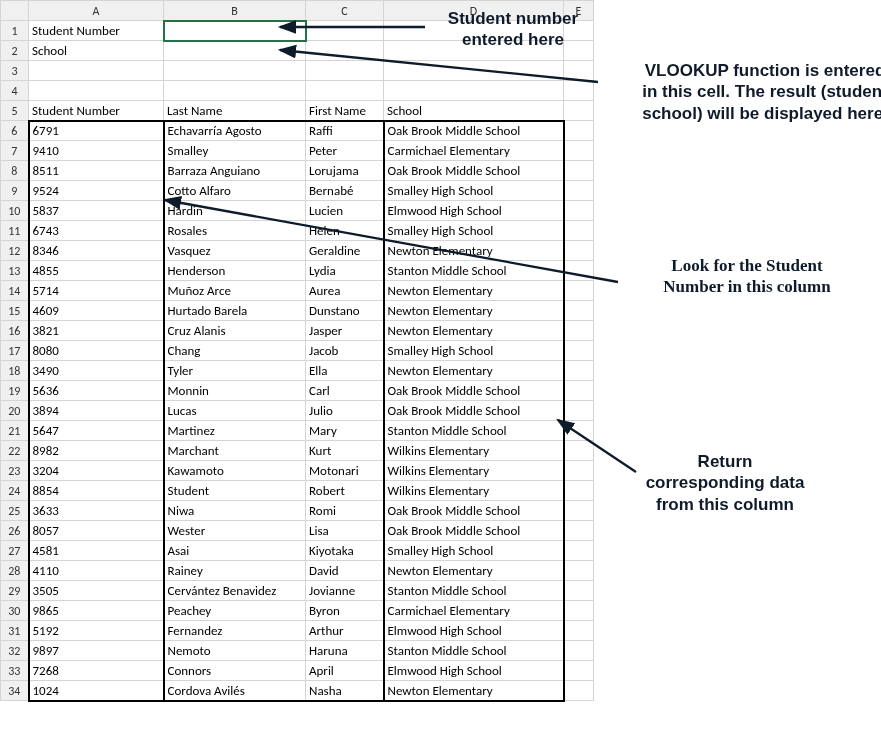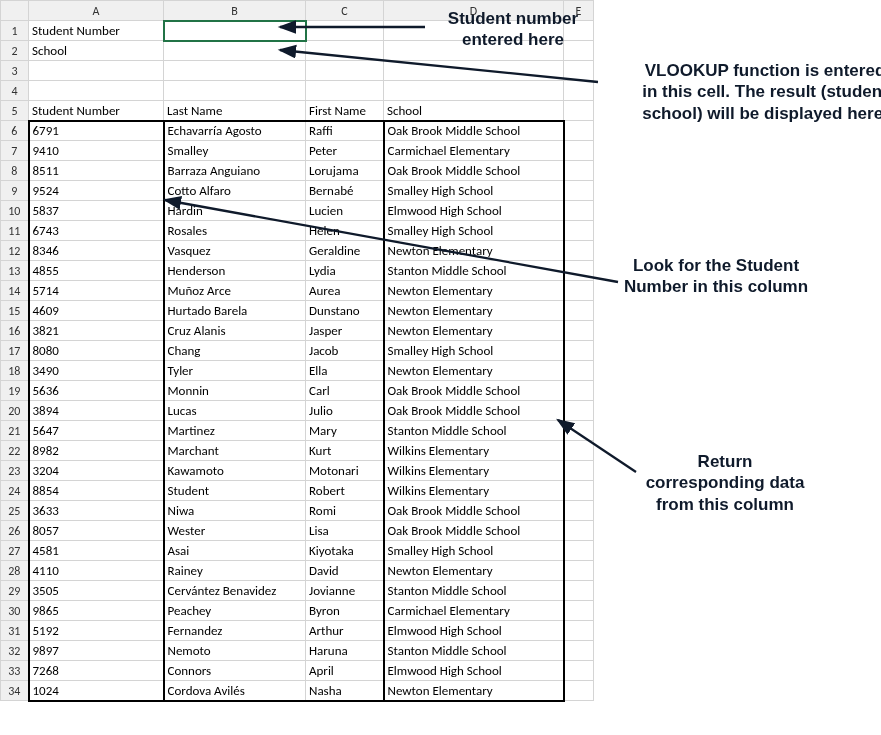--- a/index.html
+++ b/index.html
@@ -359,21 +359,21 @@
         <td class="colB b-bottom">Cordova Avilés</td>
         <td class="colC b-bottom">Nasha</td>
         <td class="colD b-left b-right b-bottom">Newton Elementary</td>
         <td class="colE"></td>
       </tr>
     </tbody>
 </table>
 
 <div class="annot" style="left:428px; top:8px; width:170px;">Student number entered here</div>
 <div class="annot" style="left:635px; top:60px; width:260px;">VLOOKUP function is entered in this cell. The result (student school) will be displayed here.</div>
-<div class="annot" style="left:621px; top:255px; width:190px;">Look for the Student Number in this column</div>
+<div class="annot" style="left:652px; top:255px; width:190px;font-family:Liberation Serif, serif;">Look for the Student Number in this column</div>
 <div class="annot" style="left:640px; top:451px; width:170px;">Return corresponding data from this column</div>
 
 <svg class="arrow" style="left:0;top:0;width:881px;height:735px">
   <defs>
     <marker id="ah" markerWidth="10" markerHeight="10" refX="7" refY="3" orient="auto" markerUnits="strokeWidth">
       <path d="M0,0 L0,6 L8,3 z" fill="#0f1a2b"></path>
     </marker>
   </defs>
 
   <line x1="425" y1="27" x2="280" y2="27" stroke="#0f1a2b" stroke-width="2.3" marker-end="url(#ah)"></line>

